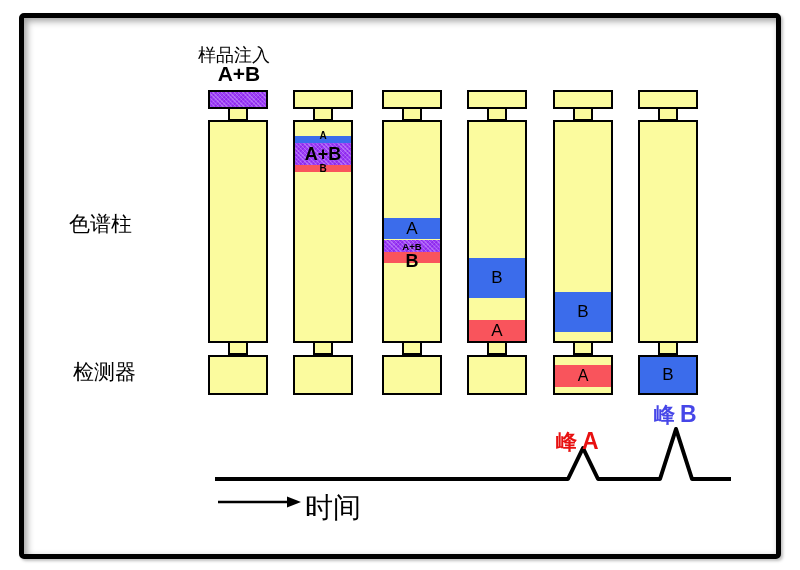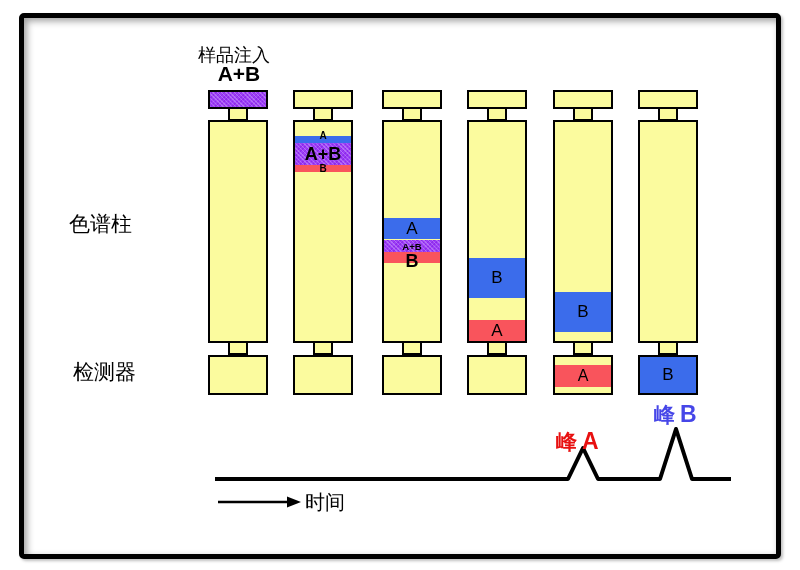--- a/index.html
+++ b/index.html
@@ -29,21 +29,21 @@
                       repeating-linear-gradient(-45deg,rgba(120,0,220,.35) 0 1px,transparent 1px 3px);}
   .f-big{font-size:17px;} .f-mid{font-size:16px;} .f-small{font-size:10px;font-weight:bold;}
   .inject-title{position:absolute;left:198px;top:43px;width:90px;font-size:18px;white-space:nowrap;}
   .mixture{position:absolute;left:208px;top:62px;width:62px;text-align:center;
            font-size:21px;font-weight:bold;}
   .peaklab{position:absolute;white-space:nowrap;font-weight:bold;}
   .peaklab .pre{font-size:21px;font-family:"Liberation Serif","DejaVu Serif",serif;}
   .peaklab .letter{font-size:23px;margin-left:5px;font-family:"Liberation Sans",sans-serif;}
   .peak-a{left:556px;top:428px;color:var(--peak_a_label);}
   .peak-b{left:654px;top:401px;color:var(--peak_b_label);}
-  .timelab{position:absolute;left:305px;top:489px;font-size:20px;}
+  .timelab{position:absolute;left:305px;top:489px;font-size:28px;}
   svg{display:block;}
 </style>
 </head>
 <body>
 
 <div class="page">
   <div class="frame"></div>
 
   <div class="layer">
 

